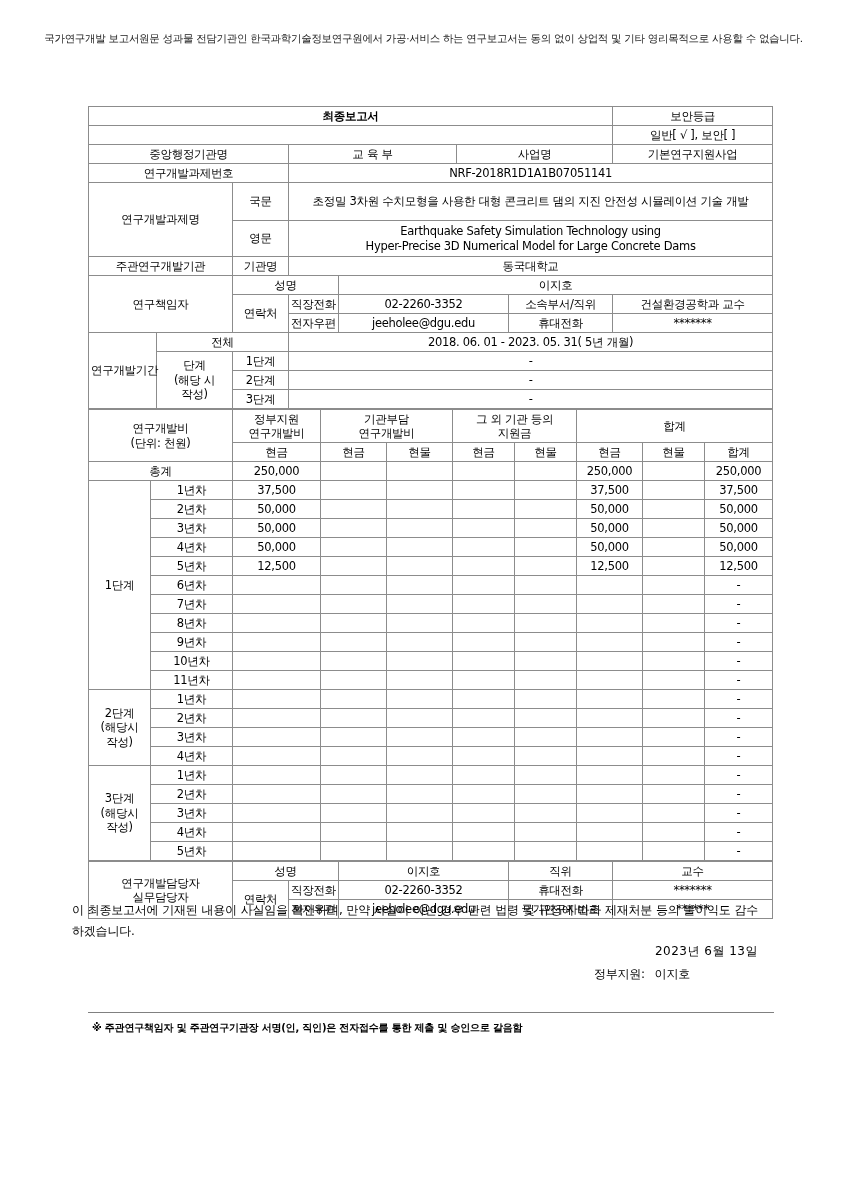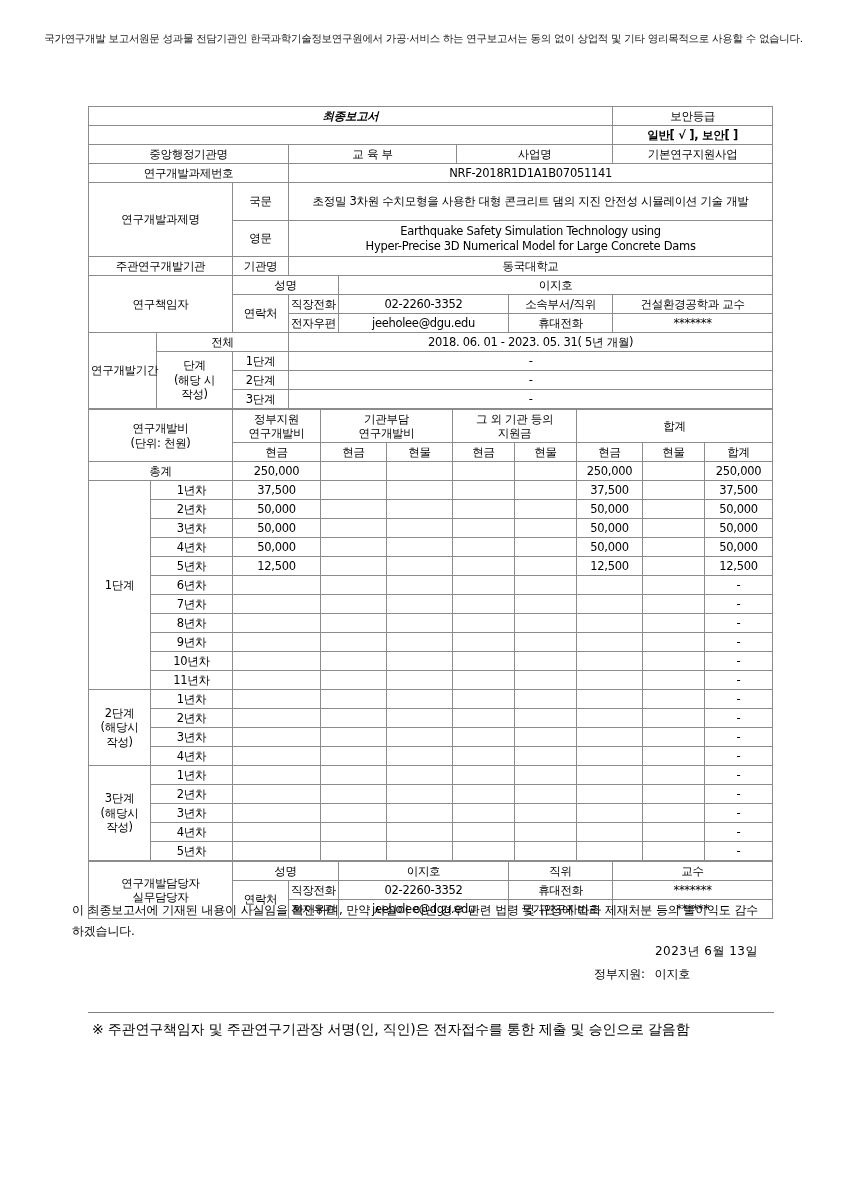--- a/index.html
+++ b/index.html
@@ -68,30 +68,28 @@
 
   .thick-top > td { border-top: 2px solid #4d4d4d; }
 
   td.title-cell {
     font-size: 21px;
     font-weight: bold;
     letter-spacing: 1px;
     height: 40px;
     border-left: none;
     border-bottom: none;
-    font-style: italic;
   }
   td.sec-head {
     font-size: 12px;
     height: 19px;
   }
   td.sec-val {
     font-size: 12px;
     height: 20px;
-    font-weight: bold;
   }
   td.num {
     text-align: right;
     padding-right: 5px;
     font-size: 11.5px;
   }
   td.dash {
     text-align: center;
   }
   td.eng {
@@ -168,22 +166,23 @@
     top: 1012px;
     width: 686px;
     height: 0;
     border-top: 1px solid #808080;
   }
   .footnote {
     position: absolute;
     left: 92px;
     top: 1021px;
     width: 700px;
-    font-size: 14px;
+    font-size: 10px;
     letter-spacing: -0.2px;
+    font-weight: bold;
   }
 </style>
 </head>
 <body>
 
 <div class="page">
 
   <div class="disclaimer">국가연구개발 보고서원문 성과물 전담기관인 한국과학기술정보연구원에서 가공·서비스 하는 연구보고서는 동의 없이 상업적 및 기타 영리목적으로 사용할 수 없습니다.</div>
 
   <div class="sheet">

